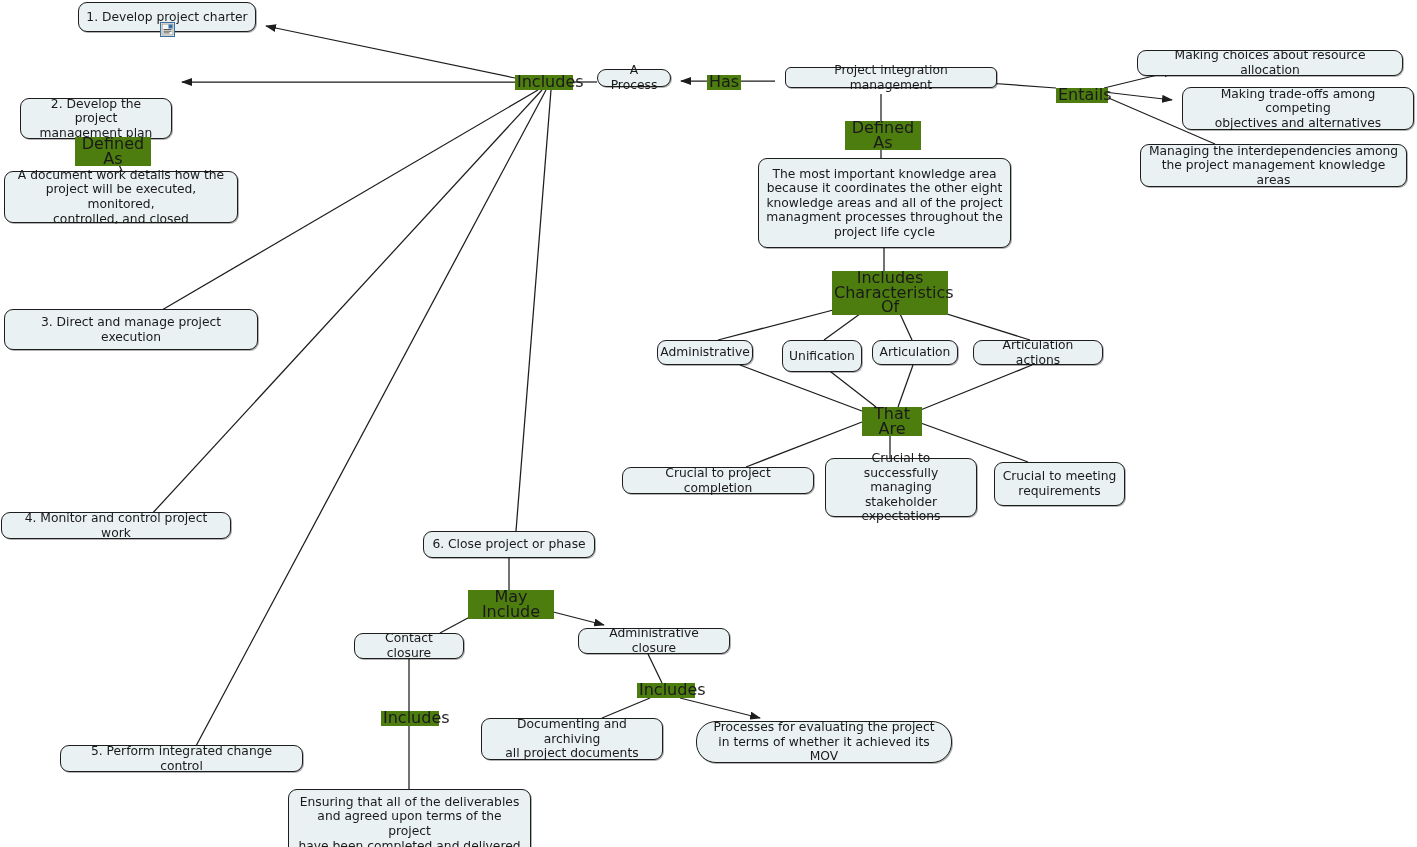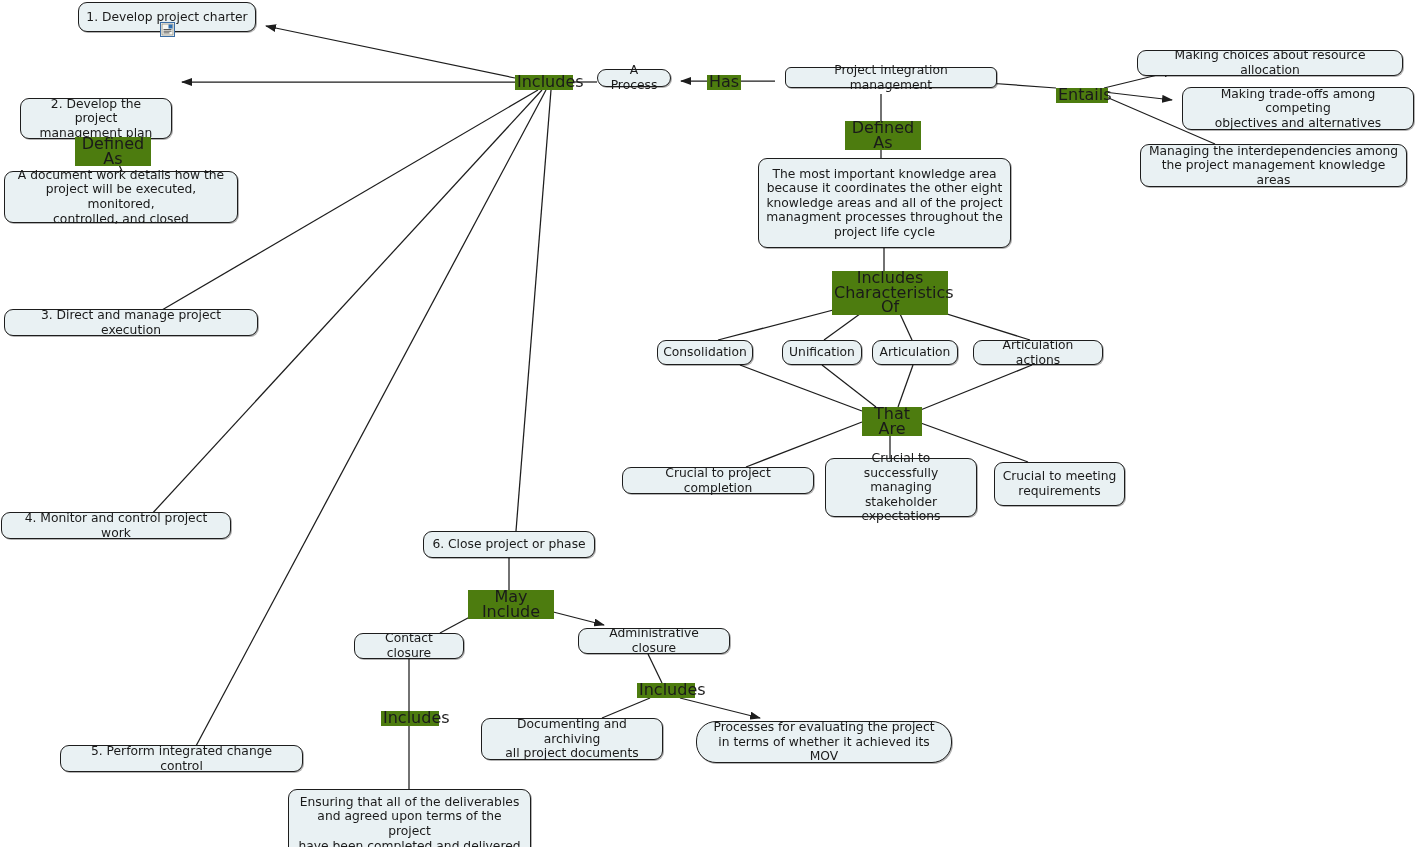--- a/index.html
+++ b/index.html
@@ -123,38 +123,38 @@
       <path d="M 409,726 L 409,789"></path>
     </g>
   </svg>
 
   <div class="node" style="left: 78px; top: 2px; width: 178px; height: 30px;">1. Develop project charter</div>
   <div class="node" style="left: 20px; top: 66px; width: 152px; height: 41px; margin-top: 32px;">2. Develop the project
 management plan</div>
   <div class="node" style="left: 4px; top: 171px; width: 234px; height: 52px;">A document work details how the
 project will be executed, monitored,
 controlled, and closed</div>
-  <div class="node" style="left: 4px; top: 309px; width: 254px; height: 27px;">3. Direct and manage project execution</div>
+  <div class="node" style="left: 4px; top: 309px; width: 254px; height: 41px;">3. Direct and manage project execution</div>
   <div class="node" style="left: 1px; top: 512px; width: 230px; height: 27px;">4. Monitor and control project work</div>
   <div class="node" style="left: 60px; top: 745px; width: 243px; height: 27px;">5. Perform integrated change control</div>
   <div class="node" style="left: 423px; top: 531px; width: 172px; height: 27px;">6. Close project or phase</div>
   <div class="node" style="left: 597px; top: 69px; width: 74px; height: 18px;">A Process</div>
   <div class="node" style="left: 785px; top: 67px; width: 212px; height: 21px; border-radius: 6px;">Project integration management</div>
   <div class="node" style="left: 758px; top: 158px; width: 253px; height: 90px;">The most important knowledge area
 because it coordinates the other eight
 knowledge areas and all of the project
 managment processes throughout the
 project life cycle</div>
   <div class="node" style="left: 1137px; top: 50px; width: 266px; height: 26px;">Making choices about resource allocation</div>
   <div class="node" style="left: 1182px; top: 87px; width: 232px; height: 43px;">Making trade-offs among competing
 objectives and alternatives</div>
   <div class="node" style="left: 1140px; top: 144px; width: 267px; height: 43px;">Managing the interdependencies among
 the project management knowledge areas</div>
-  <div class="node" style="left: 657px; top: 340px; width: 96px; height: 25px;">Consolidation</div>
-  <div class="node" style="left: 782px; top: 340px; width: 80px; height: 25px;">Unification</div>
+  <div class="node" style="left: 657px; top: 340px; width: 96px; height: 25px;">Administrative</div>
+  <div class="node" style="left: 782px; top: 340px; width: 80px; height: 32px;">Unification</div>
   <div class="node" style="left: 872px; top: 340px; width: 86px; height: 25px; text-align: center;">Articulation</div>
   <div class="node" style="left: 973px; top: 340px; width: 130px; height: 25px;">Articulation actions</div>
   <div class="node" style="left: 622px; top: 467px; width: 192px; height: 27px;">Crucial to project completion</div>
   <div class="node" style="left: 825px; top: 458px; width: 152px; height: 59px;">Crucial to successfully
 managing stakeholder
 expectations</div>
   <div class="node" style="left: 994px; top: 462px; width: 131px; height: 44px;">Crucial to meeting
 requirements</div>
   <div class="node" style="left: 354px; top: 633px; width: 110px; height: 26px;">Contact closure</div>
   <div class="node" style="left: 578px; top: 628px; width: 152px; height: 26px;">Administrative closure</div>

